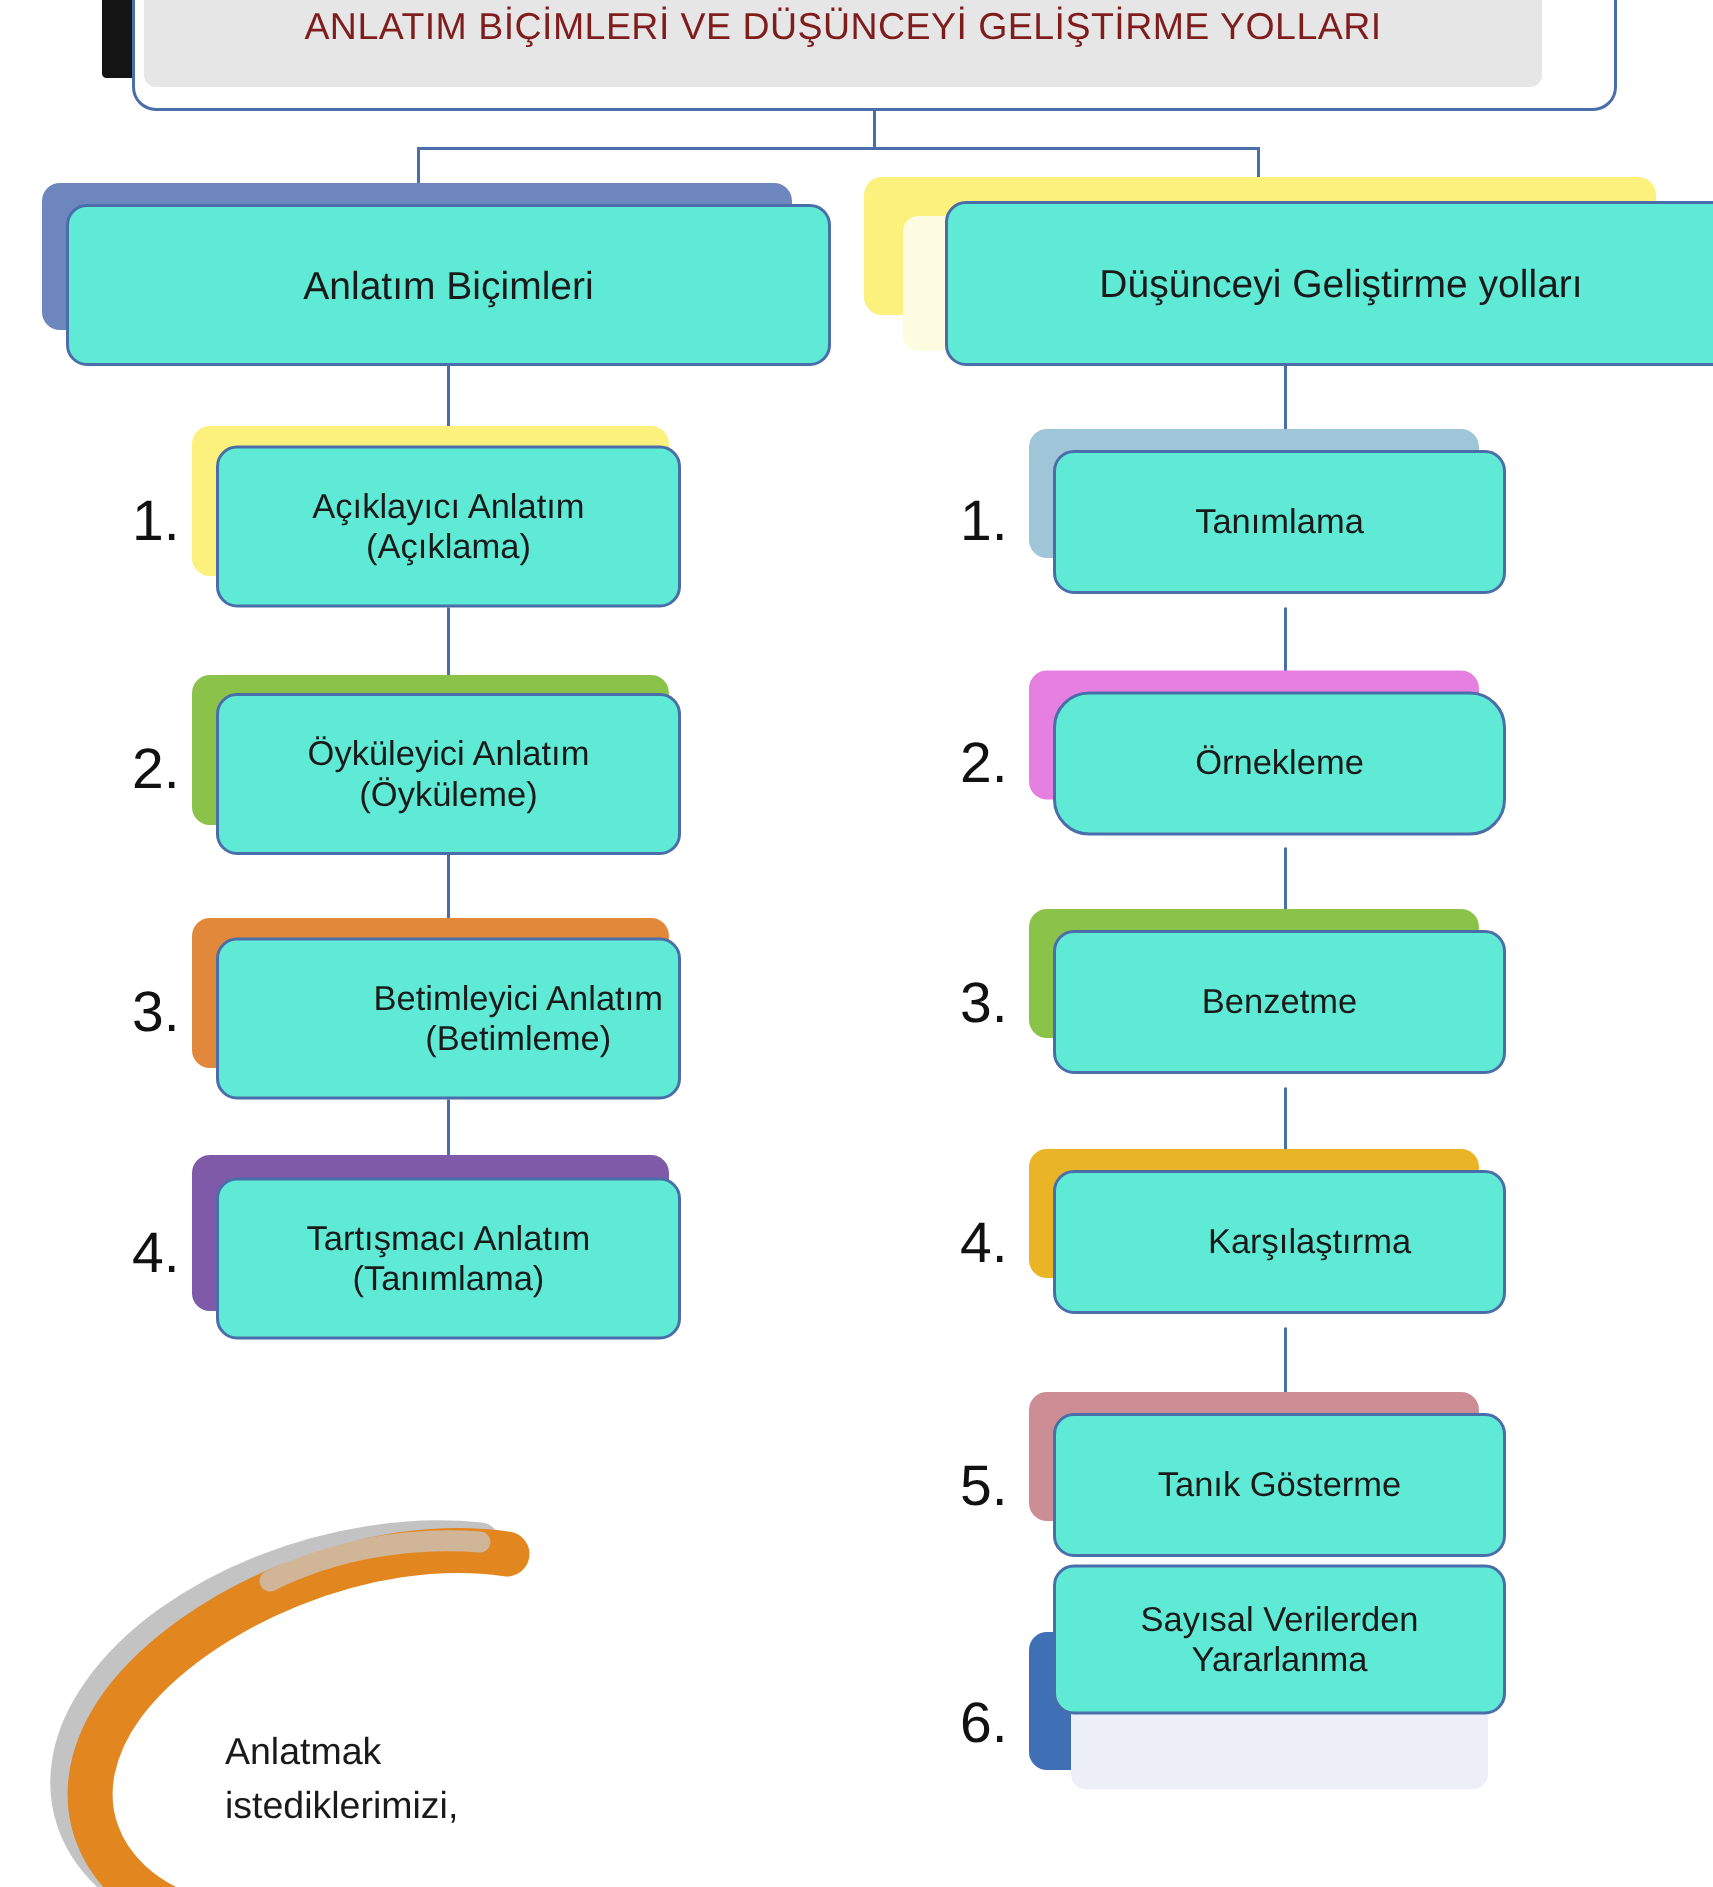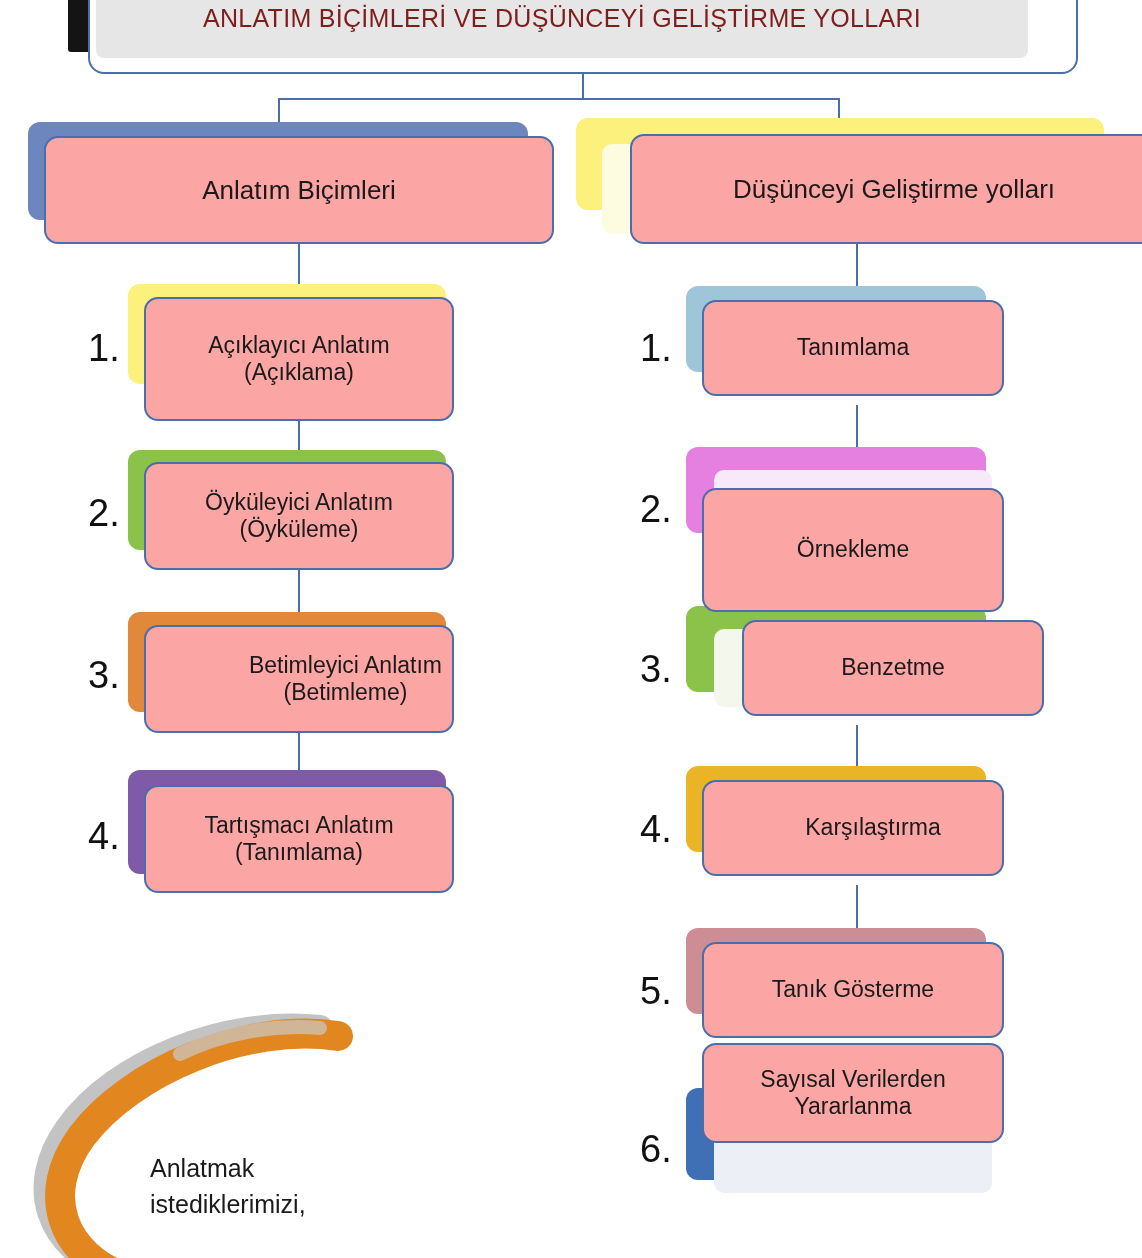--- a/index.html
+++ b/index.html
@@ -15,21 +15,21 @@
     font-family: "Liberation Sans", sans-serif;
     color: #1a1a1a;
   }
 
   
   .node {
     position: absolute;
     box-sizing: border-box;
     border: 2px solid #4a6ea9;
     border-radius: 14px;
-    background: #fca5a5;
+    background: #5eead4;
     display: flex;
     align-items: center;
     justify-content: center;
     text-align: center;
     line-height: 1.18;
   }
   .shadowbar {
     position: absolute;
     border-radius: 12px;
     z-index: 0;
@@ -177,21 +177,21 @@
   <span class="label l2-text">Düşünceyi Geliştirme yolları</span>
 </div>
 <div class="fill" id="l2-right-fill"></div>
 
 <div class="ln lnv" style="left:298px; top:244px; height:48px;"></div>
 <div class="ln lnv" style="left:298px; top:405px; height:48px;"></div>
 <div class="ln lnv" style="left:298px; top:570px; height:48px;"></div>
 <div class="ln lnv" style="left:298px; top:733px; height:48px;"></div>
 
 <div class="shadowbar" style="left:128px; top:284px; width:318px; height:100px; background:#fbf17c;"></div>
-<div class="node inner" style="left:144px; top:297px; width:310px; height:124px;">
+<div class="node inner" style="left:144px; top:297px; width:310px; height:108px;">
   <span class="label">
     <span class="leaf-text">Açıklayıcı Anlatım</span><br>
     <span class="leaf-text2">(Açıklama)</span>
   </span>
 </div>
 <div class="fill" style="left:156px; top:306px; width:286px; height:88px; background:#fdfbe0;"></div>
 <div class="num" style="left:88px; top:327px;">1.</div>
 
 <div class="shadowbar" style="left:128px; top:450px; width:318px; height:100px; background:#8bc34a;"></div>
 <div class="node inner" style="left:144px; top:462px; width:310px; height:108px;">
@@ -231,28 +231,28 @@
 <div class="ln lnv" style="left:856px; top:1046px; height:48px;"></div>
 
 <div class="shadowbar" style="left:686px; top:286px; width:300px; height:86px; background:#9fc6d8;"></div>
 <div class="node inner" style="left:702px; top:300px; width:302px; height:96px;">
   <span class="label leaf-text">Tanımlama</span>
 </div>
 <div class="fill" style="left:714px; top:309px; width:278px; height:78px; background:#eef3fa;"></div>
 <div class="num" style="left:640px; top:327px;">1.</div>
 
 <div class="shadowbar" style="left:686px; top:447px; width:300px; height:86px; background:#e57fe0;"></div>
-<div class="node inner" style="left:702px; top:488px; width:302px; height:124px;">
+<div class="node inner" style="left:702px; top:461px; width:302px; height:96px;border-radius:24px;">
   <span class="label leaf-text">Örnekleme</span>
 </div>
 <div class="fill" style="left:714px; top:470px; width:278px; height:78px; background:#f7e9fa;"></div>
 <div class="num" style="left:640px; top:488px;">2.</div>
 
 <div class="shadowbar" style="left:686px; top:606px; width:300px; height:86px; background:#8bc34a;"></div>
-<div class="node inner" style="left:702px; top:620px; width:302px; height:96px;margin-left:40px;">
+<div class="node inner" style="left:702px; top:620px; width:302px; height:96px;">
   <span class="label leaf-text">Benzetme</span>
 </div>
 <div class="fill" style="left:714px; top:629px; width:278px; height:78px; background:#f4f8ec;"></div>
 <div class="num" style="left:640px; top:648px;">3.</div>
 
 <div class="shadowbar" style="left:686px; top:766px; width:300px; height:86px; background:#e9b425;"></div>
 <div class="node inner" style="left:702px; top:780px; width:302px; height:96px;padding-left:40px;">
   <span class="label leaf-text">Karşılaştırma</span>
 </div>
 <div class="fill" style="left:714px; top:789px; width:278px; height:78px; background:#fdf8e6;"></div>

